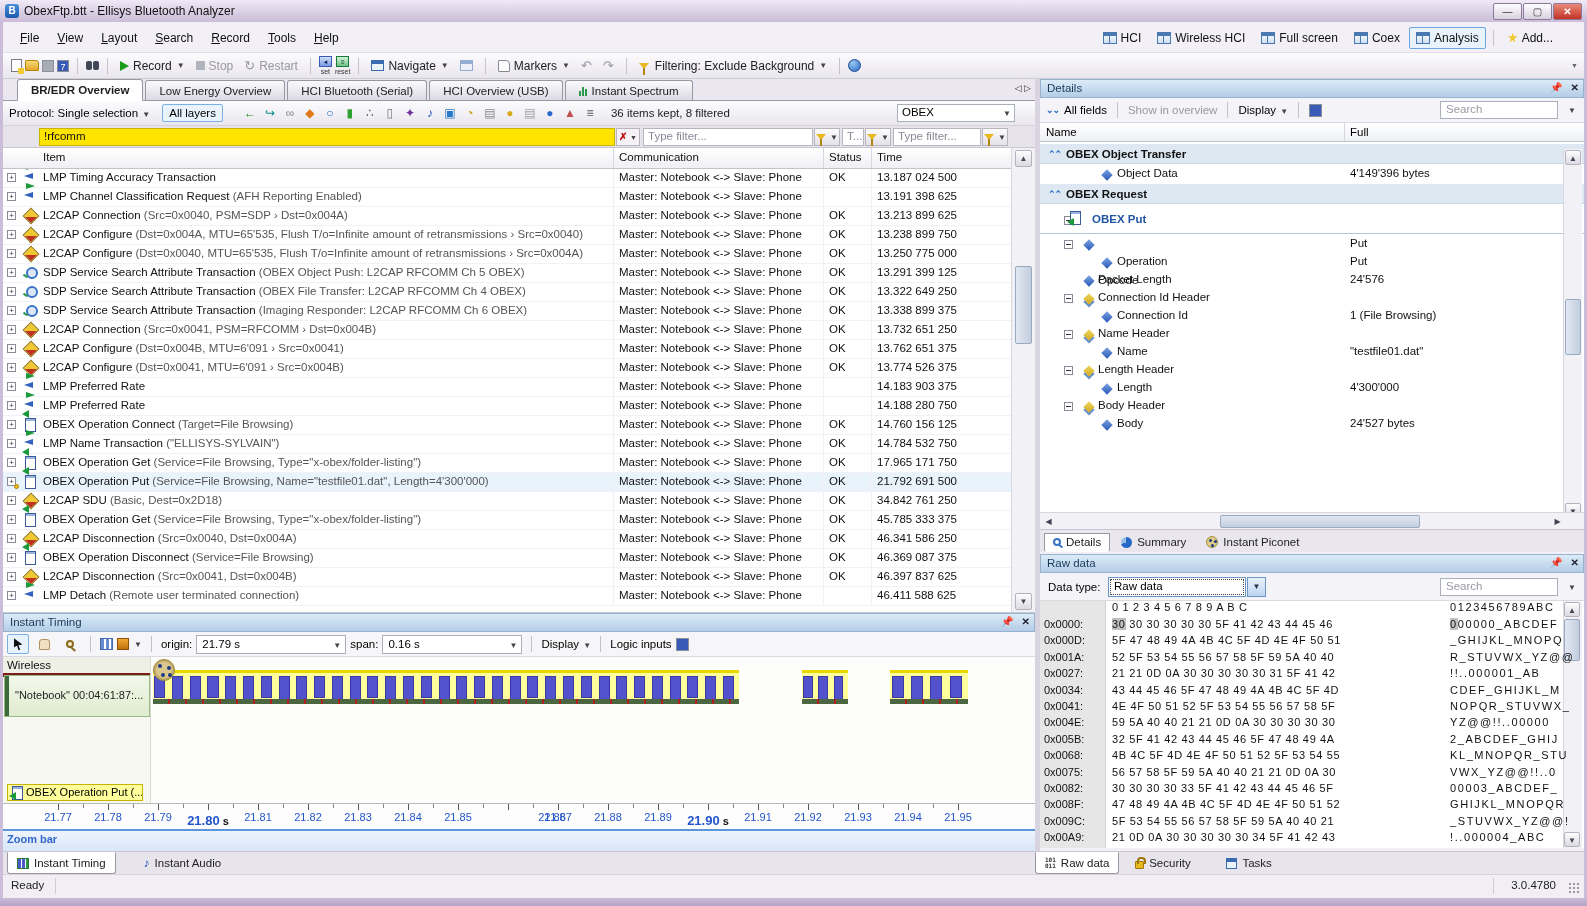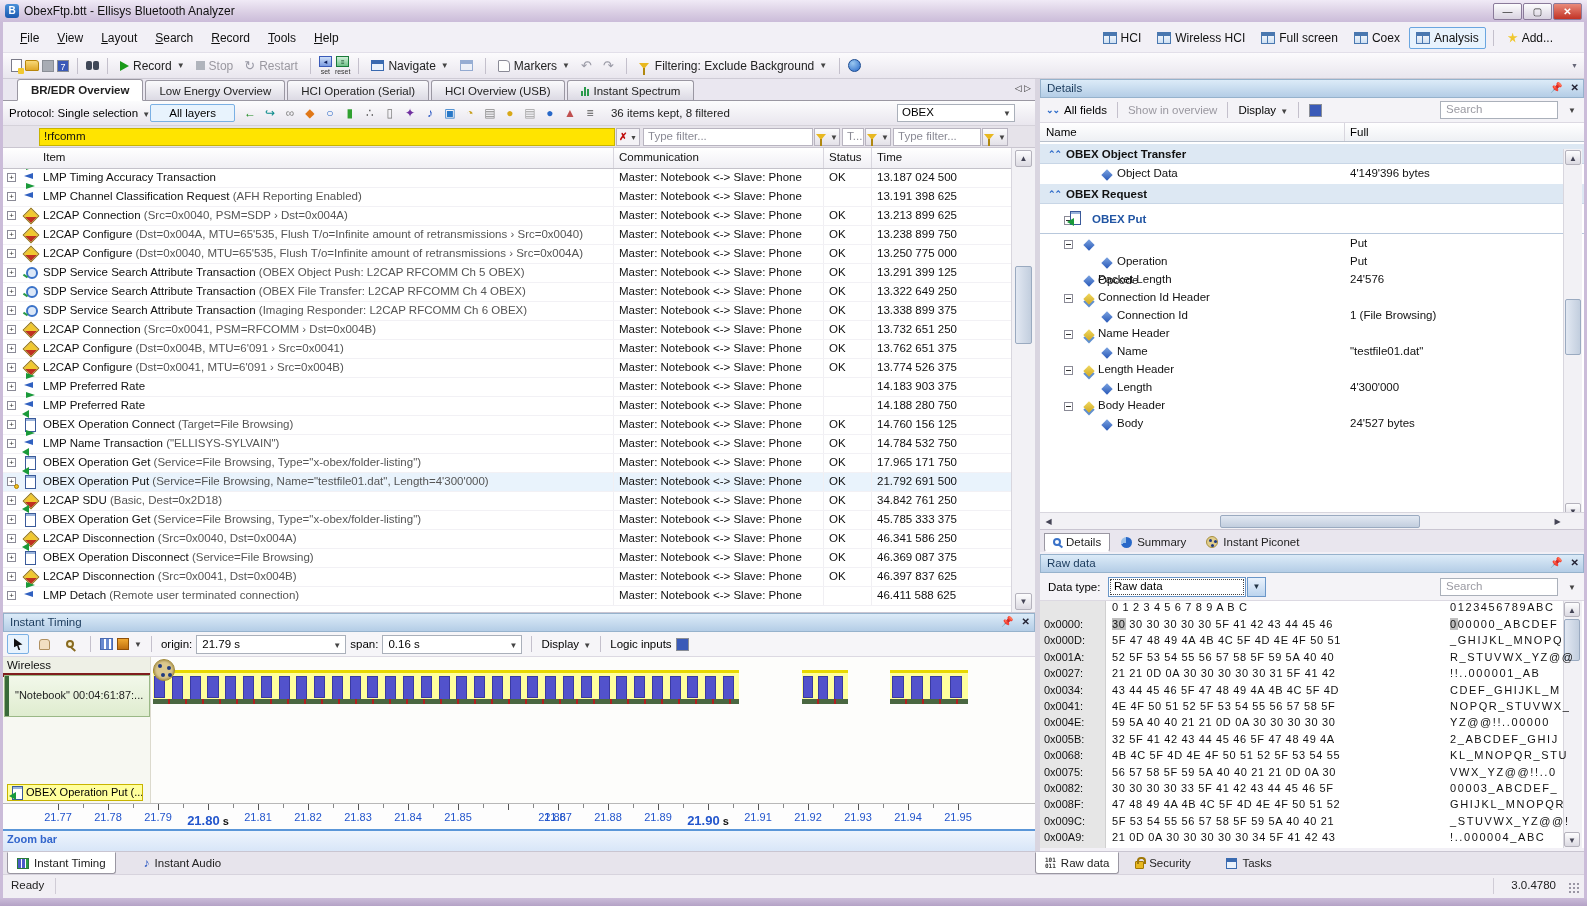--- a/index.html
+++ b/index.html
@@ -62,21 +62,21 @@
   .left-pane { position:absolute; left:3px; top:79px; width:1032px; height:533px; background:#fff; }
   .tabstrip { position:absolute; left:0; top:0; right:0; height:22px; background:#eae7f0; border-bottom:1px solid #9a97a2; display:flex; align-items:flex-end; padding-left:14px; }
   .tab { font-size:11.5px; padding:3px 13px 3px; border:1px solid #9a97a2; border-bottom:none; border-radius:3px 3px 0 0;
     background:linear-gradient(#fafafc,#dcdae4); margin-right:2px; color:#222; display:flex; align-items:center; gap:5px; height:20px; }
   .tab.active { background:#fff; font-weight:bold; height:22px; border-bottom:1px solid #fff; margin-bottom:-1px; }
   .eq-ic { display:flex; align-items:flex-end; gap:1px; height:10px; }
   .eq-ic i { width:2px; background:#2a9a4a; display:block; }
   .tabnav { position:absolute; right:4px; top:4px; font-size:9px; color:#333; }
 
   .ovbar { position:absolute; left:0; top:22px; right:0; height:25px; background:linear-gradient(#fcfcfd,#e9e6ee); border-bottom:1px solid #d5d2da; display:flex; align-items:center; padding-left:6px; font-size:11.5px; }
-  .alllayers { border:1px solid #7ab0e4; background:#e8f3fd; padding:2px 18px; border-radius:2px; margin:0 0; }
+  .alllayers { border:1px solid #7ab0e4; background:#e8f3fd; padding:2px 6px; border-radius:2px; margin:0 12px; }
   .ovicons { display:flex; align-items:center; gap:6px; margin:0 8px; }
   .ovic { width:14px; height:14px; display:flex; align-items:center; justify-content:center; font-size:12px; }
   .kept { color:#222; margin-left:6px; }
   .obex-combo { margin-left:auto; margin-right:20px; width:118px; height:18px; background:#fff; border:1px solid #aab0ba; font-size:11.5px; padding:1px 4px; position:relative; }
   .obex-combo .drop { position:absolute; right:3px; top:4px; }
 
   .filterrow { position:absolute; left:0; top:47px; right:0; height:22px; background:#e6e3ea; border-bottom:1px solid #cac6d0; }
   .fcell { position:absolute; top:2px; height:18px; font-size:11.5px; }
   .fyellow { left:36px; width:576px; background:#ffe400; border:1px solid #c8b400; padding:1px 4px; color:#111; }
   .fxbtn { left:613px; width:24px; background:#f4f2f6; border:1px solid #b8b4c0; color:#c01010; font-weight:bold; text-align:center; font-size:10px; line-height:15px; }
@@ -345,21 +345,21 @@
 
   <div class="left-pane">
     <div class="tabstrip" id="tabs-row">
         <div class="tab active">
           <span>BR/EDR Overview</span>
         </div>
         <div class="tab">
           <span>Low Energy Overview</span>
         </div>
         <div class="tab">
-          <span>HCI Operation (Serial)</span>
+          <span>HCI Bluetooth (Serial)</span>
         </div>
         <div class="tab">
           <span>HCI Overview (USB)</span>
         </div>
         <div class="tab">
           <span class="eq-ic">
             <i style="height: 5px;"></i>
             <i style="height: 9px;"></i>
             <i style="height: 7px;"></i>
           </span>

